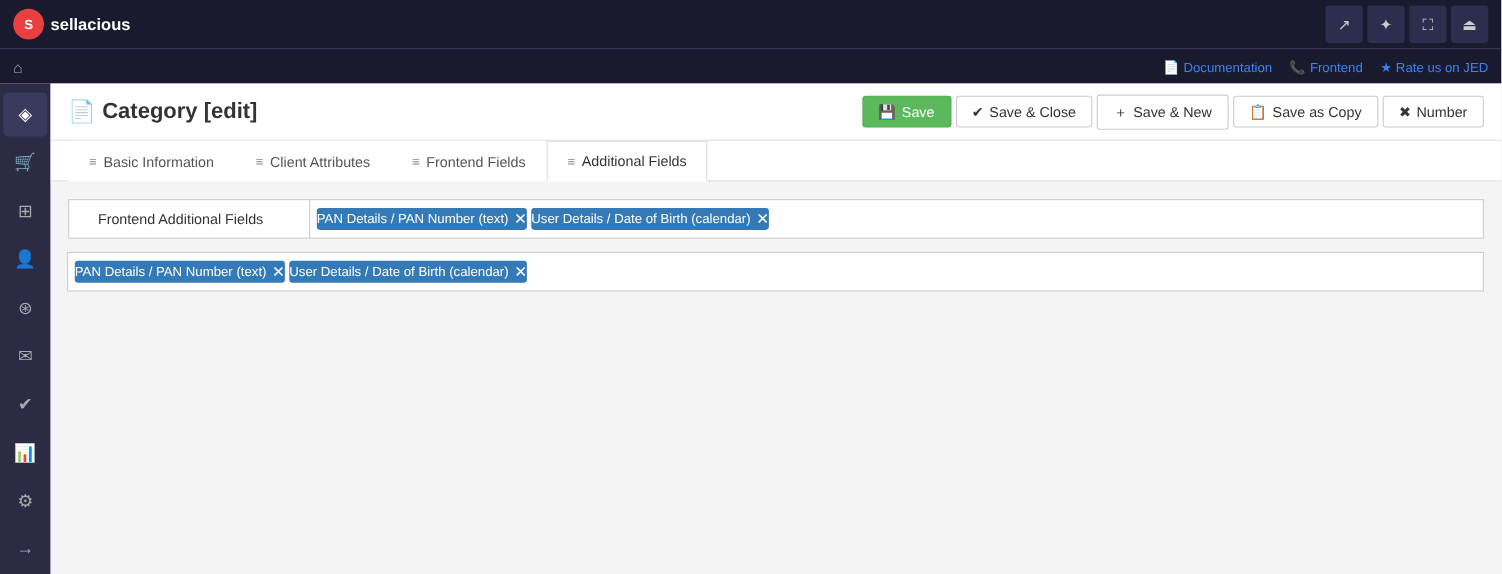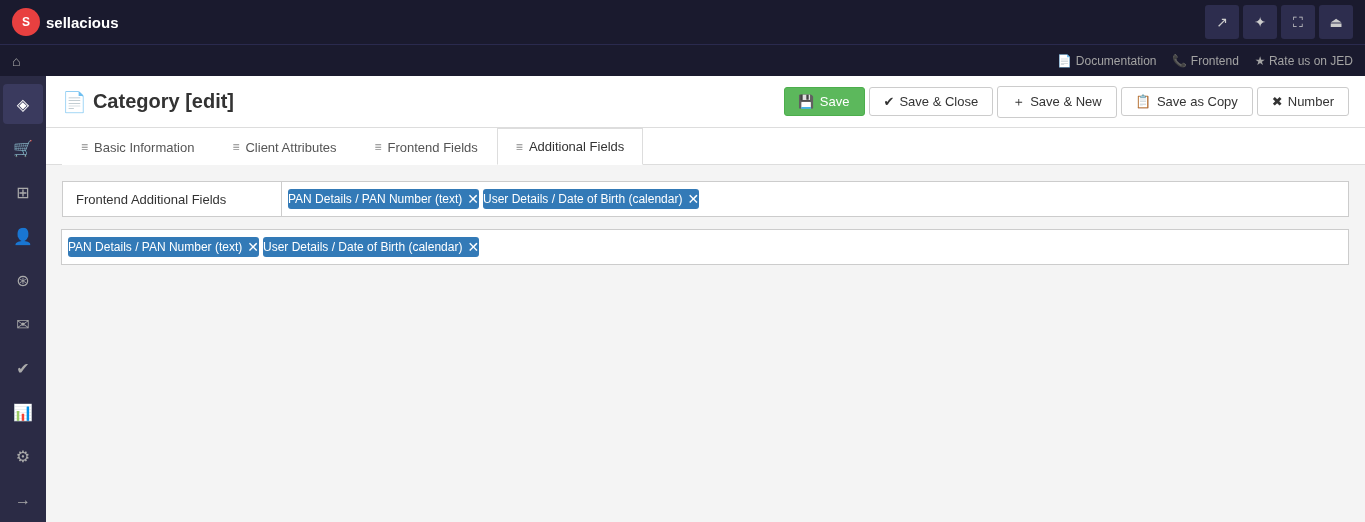--- a/index.html
+++ b/index.html
@@ -29,21 +29,21 @@
       height: 32px;
       display: flex;
       align-items: center;
       justify-content: space-between;
       padding: 0 12px;
       border-top: 1px solid #2a2a4e;
     }
     .secondary-nav-left { display: flex; align-items: center; }
     .home-icon { color: #aaa; font-size: 14px; cursor: pointer; }
     .secondary-nav-right { display: flex; align-items: center; gap: 16px; color: #bbb; font-size: 12px; }
-    .secondary-nav-right a { color: #a3a3a3; text-decoration: none; cursor: pointer; }
+    .secondary-nav-right a { color: #3b82f6; text-decoration: none; cursor: pointer; }
 
     
     .main-layout { display: flex; height: calc(522px - 44px - 32px); }
 
     
     .sidebar {
       width: 46px;
       background: #2b2b45;
       display: flex;
       flex-direction: column;
@@ -138,21 +138,21 @@
 
     
     .field-row {
       display: flex;
       align-items: flex-start;
       margin-bottom: 12px;
     }
     .field-label-cell {
       width: 220px;
       min-width: 220px;
-      padding: 8px 13px;
+      padding: 8px 26px;
       border: 1px solid #ccc;
       background: #fff;
       font-size: 13px;
       color: #333;
       height: 36px;
       display: flex;
       align-items: center;
     }
     .field-values-cell {
       flex: 1;

